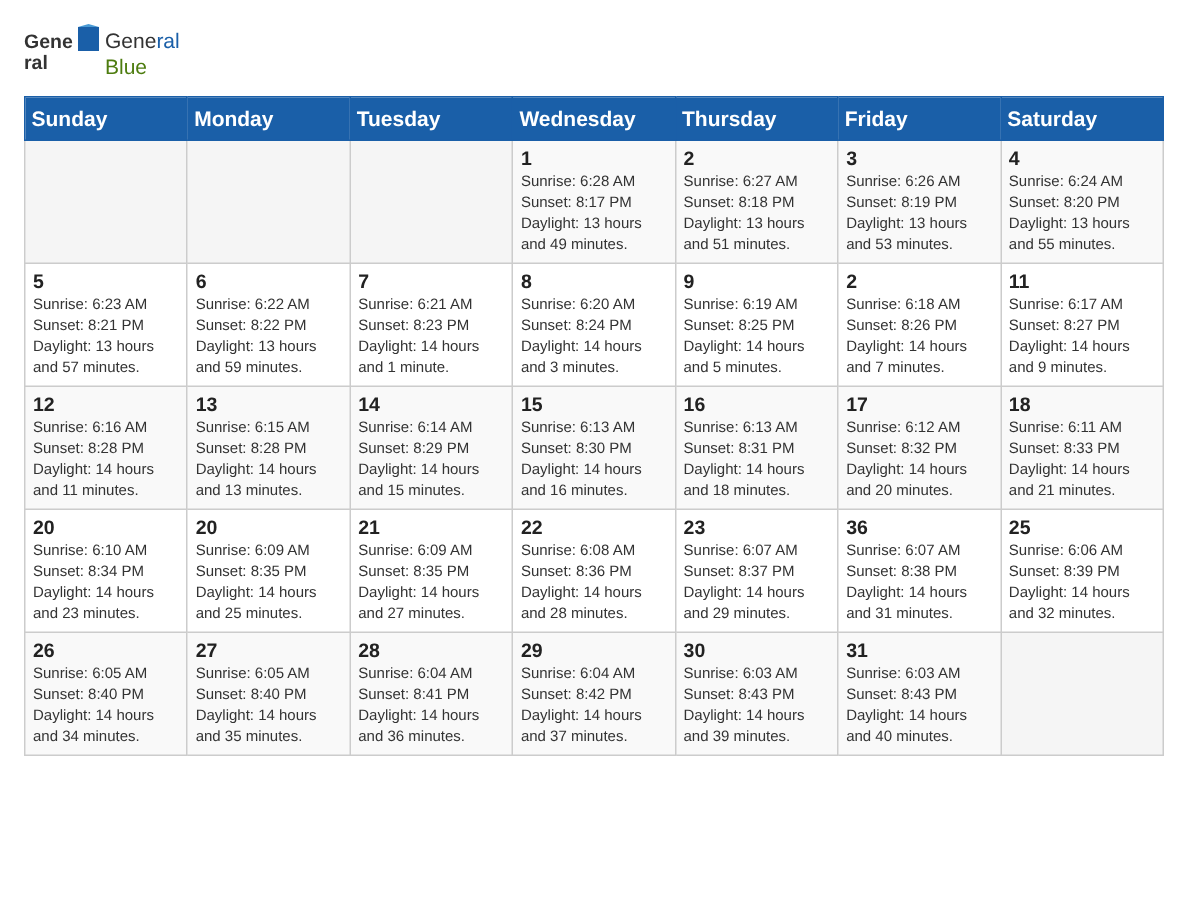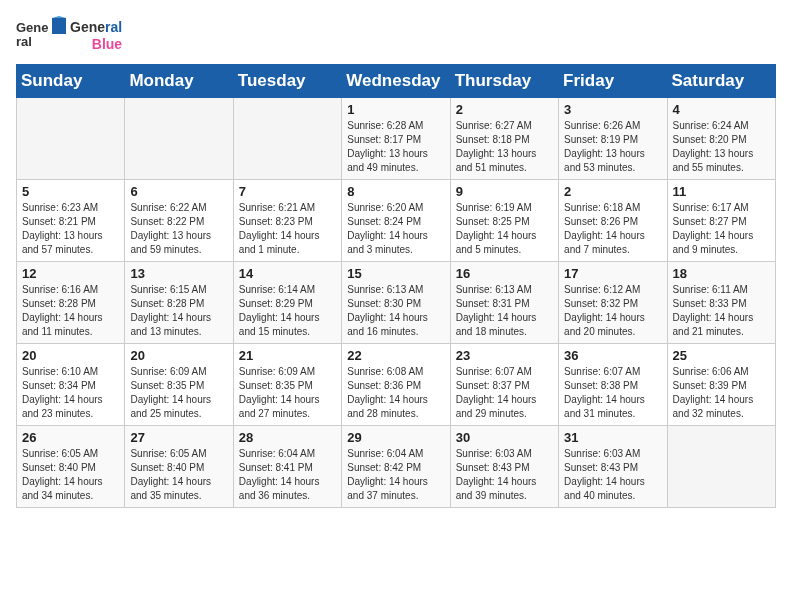--- a/index.html
+++ b/index.html
@@ -34,21 +34,21 @@
       color: #444;
     }
     .calendar {
       width: 100%;
       border-collapse: collapse;
       border: 1px solid #ccc;
     }
     .calendar th {
       background-color: #1a5fa8;
       color: #fff;
-      font-size: 17px;
+      font-size: 14px;
       font-weight: bold;
       padding: 6px 4px;
       text-align: left;
       border: 1px solid #1a5fa8;
     }
     .calendar td {
       vertical-align: top;
       border: 1px solid #ccc;
       padding: 4px 5px;
       width: calc(100% / 7);
@@ -81,23 +81,23 @@
 <body>
 
 <div class="header-area">
   <div class="logo">
   <svg width="50" height="40" viewBox="0 0 50 40">
     <text x="0" y="16" font-size="13" font-weight="bold" font-family="Arial" fill="#333">Gene</text>
     <text x="0" y="30" font-size="13" font-weight="bold" font-family="Arial" fill="#333">ral</text>
     <polygon points="36,2 50,2 50,18 36,18" fill="#1a5fa8"></polygon>
     <polygon points="36,2 50,2 43,0" fill="#4a9ad4"></polygon>
   </svg>
-  <div style="font-size:14px; font-weight:bold; line-height:1.2;text-align:right;">
+  <div style="font-size:14px; font-weight:normal; line-height:1.2;">
     <span style="color:#333">Gene</span><span style="color:#1a5fa8">ral</span><br>
-    <span style="color:#ec4899">Blue</span>
+    <span style="color:#4d7c0f">Blue</span>
   </div>
 </div>
   <div class="title-area">
     <div class="main-title"></div>
     <div class="subtitle"></div>
   </div>
 </div>
 
 <table class="calendar">
   <thead>

